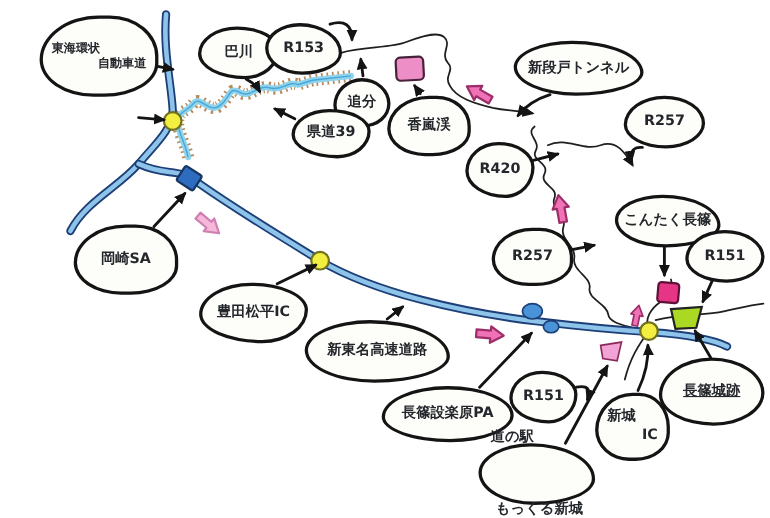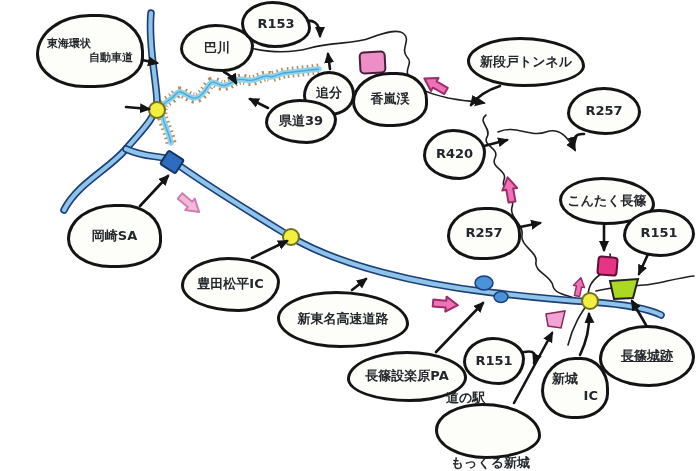--- a/index.html
+++ b/index.html
@@ -113,24 +113,24 @@
       <path class="larrow" d="M646,325 L632,301" marker-end="url(#ah)"></path>
       <path class="larrow" d="M514,403 L552,333" marker-end="url(#ah)"></path>
     </g>
   </svg>
 
   <div class="bubble r1" style="left:36px;top:14px;width:108px;height:74px;font-size:11px;">
     <span class="indent-l">東海環状</span>
     <span class="indent">自動車道</span>
   </div>
   <div class="bubble r3" style="left:180px;top:24px;width:74px;height:48px;">巴川</div>
-  <div class="bubble r4" style="left:241px;top:1px;width:70px;height:47px;">R153</div>
+  <div class="bubble r4" style="left:241px;top:21px;width:70px;height:47px;">R153</div>
   <div class="bubble r2" style="left:303px;top:71px;width:52px;height:45px;">追分</div>
   <div class="bubble r3" style="left:265px;top:99px;width:72px;height:45px;">県道39</div>
-  <div class="bubble r1" style="left:352px;top:72px;width:76px;height:55px;">香嵐渓</div>
+  <div class="bubble r1" style="left:352px;top:87px;width:76px;height:55px;">香嵐渓</div>
   <div class="bubble r4" style="left:467px;top:37px;width:118px;height:50px;">新段戸トンネル</div>
   <div class="bubble r2" style="left:567px;top:87px;width:74px;height:48px;">R257</div>
   <div class="bubble r3" style="left:423px;top:129px;width:63px;height:51px;">R420</div>
   <div class="bubble r1" style="left:447px;top:207px;width:74px;height:53px;">R257</div>
   <div class="bubble r4" style="left:559px;top:177px;width:96px;height:48px;">こんたく長篠</div>
   <div class="bubble r2" style="left:623px;top:209px;width:72px;height:48px;">R151</div>
   <div class="bubble r1" style="left:67px;top:204px;width:95px;height:64px;">岡崎SA</div>
   <div class="bubble r3" style="left:181px;top:257px;width:99px;height:55px;">豊田松平IC</div>
   <div class="bubble r4" style="left:277px;top:291px;width:132px;height:57px;">新東名高速道路</div>
   <div class="bubble r2" style="left:347px;top:351px;width:120px;height:51px;">長篠設楽原PA</div>

